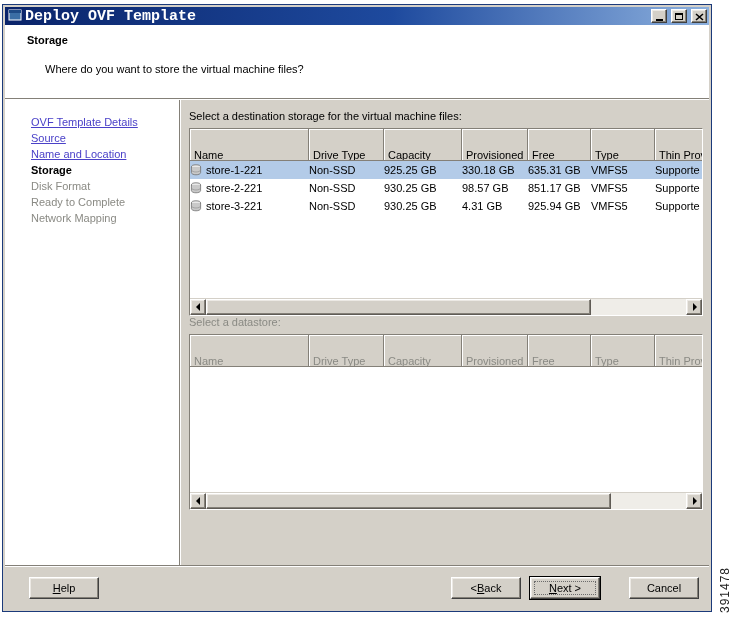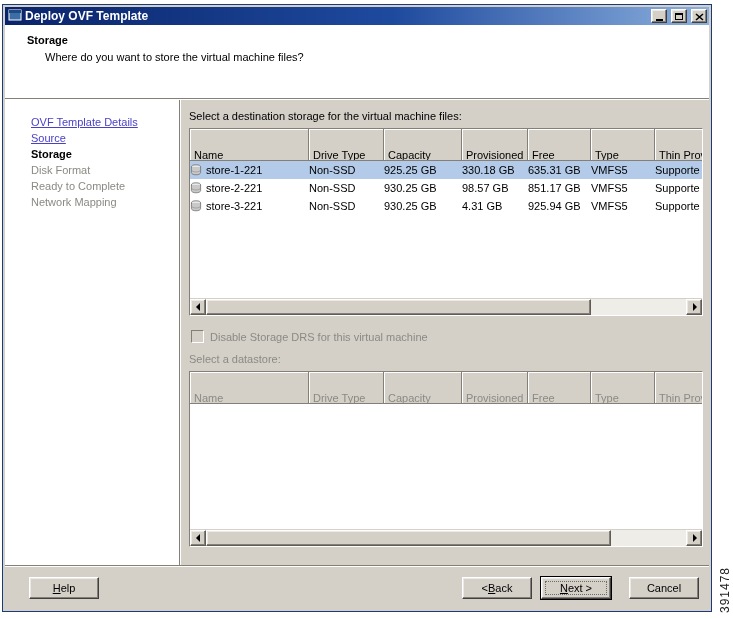--- a/index.html
+++ b/index.html
@@ -6,31 +6,31 @@
     font-family:"Liberation Sans","DejaVu Sans",sans-serif;font-size:11px;color:#000;}
   .canvas{position:relative;width:733px;height:619px;}
 
   
   .dialog{position:absolute;left:2px;top:4px;width:710px;height:608px;box-sizing:border-box;
     background:#d4d0c8;border:1px solid #1b3a7a;padding:2px;display:flex;flex-direction:column;}
 
   
   .titlebar{height:18px;flex:0 0 18px;background:linear-gradient(90deg,#0a246a 0%,#1e4a9e 55%,#8cb0de 100%);
     display:flex;align-items:center;gap:3px;padding:0 2px 0 3px;}
-  .title{flex:1;color:#fff;font-weight:bold;font-size:12px;white-space:nowrap;overflow:hidden;}
+  .title{flex:1;color:#fff;font-weight:bold;font-size:15px;white-space:nowrap;overflow:hidden;font-family:Liberation Mono, monospace;}
   .winbtn{width:16px;height:14px;flex:0 0 16px;background:#d4d0c8;border:1px solid;border-color:#fff #404040 #404040 #fff;
     box-shadow:inset -1px -1px 0 #848078,inset 1px 1px 0 #ece9e4;box-sizing:border-box;
     display:inline-flex;align-items:center;justify-content:center;margin-left:1px;padding:0;}
   .glyph-min{width:7px;height:2px;background:#000;margin-top:7px;}
   .glyph-max{width:8px;height:7px;border:1px solid #000;border-top-width:2px;box-sizing:border-box;}
 
   
   .hdr{flex:0 0 74px;background:#fff;border-bottom:1px solid #848078;box-sizing:border-box;padding:9px 0 0 22px;}
   .hdr-title{font-weight:bold;}
-  .hdr-sub{margin:5px 0 0 18px;}
+  .hdr-sub{margin:17px 0 0 18px;}
 
   
   .bodyrow{flex:1;display:flex;border-top:1px solid #fff;box-sizing:border-box;min-height:0;}
   .nav{width:175px;flex:0 0 175px;background:#fff;border-right:1px solid #848078;box-sizing:border-box;padding:14px 0 0 26px;}
   .nav-item{line-height:16px;white-space:nowrap;}
   .nav-item.link{color:#4a41c8;text-decoration:underline;cursor:pointer;}
   .nav-item.current{font-weight:bold;color:#000;}
   .nav-item.future{color:#8a8a84;}
   .content{flex:1;border-left:1px solid #fff;box-sizing:border-box;padding:10px 6px 0 8px;overflow:hidden;background:#d4d0c8;}
   .label{margin:0 0 6px 0;}
@@ -72,21 +72,21 @@
   .footer{flex:0 0 44px;border-top:1px solid #848078;box-shadow:inset 0 1px 0 #fff;display:flex;align-items:center;
     padding:0 10px 0 24px;box-sizing:border-box;}
   .btn{width:70px;height:22px;flex:0 0 70px;background:#d4d0c8;border:1px solid;border-color:#fff #404040 #404040 #fff;
     box-shadow:inset -1px -1px 0 #848078,inset 1px 1px 0 #ece9e4;font-size:11px;font-family:inherit;color:#000;
     display:inline-flex;align-items:center;justify-content:center;position:relative;padding:0;cursor:pointer;}
   .btn.default{outline:1px solid #000;}
   .btn.default::after{content:"";position:absolute;inset:3px;border:1px dotted #6b6b6b;}
   .accel{text-decoration:underline;}
   .spacer{flex:1;}
   .gap9{margin-left:9px;}
-  .gap19{margin-left:18px;}
+  .gap19{margin-left:29px;}
 
   
   .figure-number{position:absolute;right:1px;bottom:6px;writing-mode:vertical-rl;transform:rotate(180deg);
     font-size:12px;color:#222;letter-spacing:1px;}
 </style>
 </head>
 <body>
 
 <div class="canvas">
   <div class="dialog">
@@ -117,20 +117,21 @@
     <div class="hdr">
       <div class="hdr-title">Storage</div>
       <div class="hdr-sub">Where do you want to store the virtual machine files?</div>
     </div>
 
     <div class="bodyrow">
 
       <div class="nav">
         <div class="nav-item link">OVF Template Details</div>
         <div class="nav-item link">Source</div>
+        <div class="nav-item link">Name and Location</div>
         <div class="nav-item current">Storage</div>
         <div class="nav-item future">Disk Format</div>
         <div class="nav-item future">Ready to Complete</div>
         <div class="nav-item future">Network Mapping</div>
       </div>
 
       <div class="content">
         <div class="label">Select a destination storage for the virtual machine files:</div>
 
         <div class="listview">
@@ -207,24 +208,20 @@
             <span class="sb-btn left">
                 <span class="tri-left"></span>
               </span>
             <span class="sb-thumb" style="left:16px;width:385px;"></span>
             <span class="sb-btn right">
                 <span class="tri-right"></span>
               </span>
           </div>
         </div>
 
-        <div class="drs-row">
-          <span class="checkbox"></span>
-          <span class="disabled-text">Disable Storage DRS for this virtual machine</span>
-        </div>
 
         <div class="label disabled-text">Select a datastore:</div>
 
         <div class="listview lv2">
           <div class="lv-header">
             <div class="hcell c0">Name</div>
             <div class="hcell c1">Drive Type</div>
             <div class="hcell c2 num">Capacity</div>
             <div class="hcell c3 num">Provisioned</div>
             <div class="hcell c4 num">Free</div>

